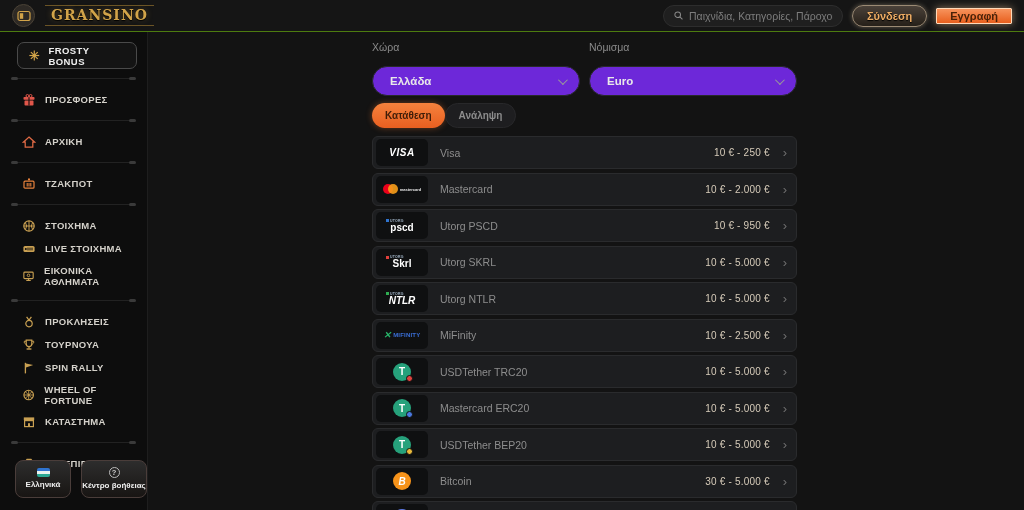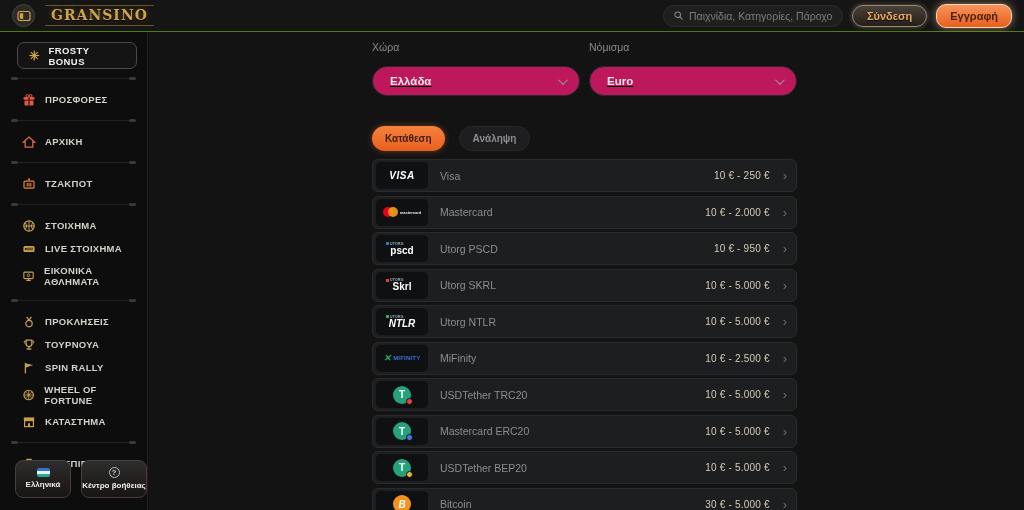--- a/index.html
+++ b/index.html
@@ -18,21 +18,21 @@
   .header-right { margin-left:auto; display:flex; align-items:center; gap:9px; }
   .search-box { width:180px; height:22px; background:#1f1f1f; border:1px solid #2d2d2d;
     border-radius:12px; display:flex; align-items:center; padding:0 9px; gap:5px; }
   .search-box input { flex:1; background:transparent; border:none; outline:none;
     font-size:10.5px; color:#cfcfcf; font-family:"Liberation Sans", sans-serif; }
   .search-box input::placeholder { color:#7d7d7d; }
   .btn-login { height:22px; padding:4px 14px; border-radius:12px;
     background:linear-gradient(#4a4139,#262019); border:1px solid #9b8a74;
     box-shadow:0 0 5px rgba(255,230,190,.35); color:#eead64; font-size:11px; font-weight:bold;
     display:flex; align-items:center; cursor:pointer; text-shadow:0 1px 1px #000; }
-  .btn-register { height:24px; padding:0 13px; border-radius:10px;
+  .btn-register { height:16px; padding:0 13px; border-radius:1px;
     background:linear-gradient(#f7935c,#e85f1d); border:1px solid #ffd9b8;
     box-shadow:0 0 8px rgba(255,210,160,.55); color:#4a2208; font-size:11px; font-weight:bold;
     display:flex; align-items:center; cursor:pointer; }
 
   
   .body-wrap { flex:1; display:flex; min-height:0; }
 
   
   .sidebar { width:148px; flex:0 0 148px; background:#0d0d0d; border-right:1px solid #1e1e1e;
     position:relative; padding-top:10px; overflow:hidden; }
@@ -54,26 +54,26 @@
   .flag-icon { width:13px; height:9px; border-radius:2px;
     background:linear-gradient(#2f74d0 33%, #e8f2ef 33%, #e8f2ef 66%, #2aa893 66%); }
   .q-icon { width:11px; height:11px; border-radius:50%; border:1px solid #bbb; color:#ccc;
     font-size:7.5px; font-weight:bold; display:flex; align-items:center; justify-content:center; }
 
   
   .main { flex:1; background:#131313; padding:9px 0 0 224px; position:relative; }
   .filters { width:425px; display:flex; gap:9px; }
   .filter { flex:1; }
   .filter-label { color:#8a8a8a; font-size:10.5px; margin-bottom:13px; }
-  .select { height:30px; background:#be185d; border:1px solid #28292b; border-radius:17px;
-    display:flex; align-items:center; padding:0 14px 0 17px; cursor:pointer;text-decoration:underline; }
+  .select { height:30px; background:#6d28d9; border:1px solid #28292b; border-radius:17px;
+    display:flex; align-items:center; padding:0 14px 0 17px; cursor:pointer; }
   .select .val { color:#e9e9e9; font-size:11.5px; font-weight:bold; flex:1; }
   .sel-arrow { width:7px; height:7px; border-right:1.6px solid #9a9a9a; border-bottom:1.6px solid #9a9a9a;
     transform:rotate(45deg) translateY(-2px); }
-  .tabs { margin-top:30px; display:flex; gap:14px; }
+  .tabs { margin-top:7px; display:flex; gap:0; }
   .tab { height:25px; padding:0 13px; border-radius:13px; font-size:10px; font-weight:bold;
     display:flex; align-items:center; cursor:pointer; }
   .tab.active { background:linear-gradient(#f5823d,#e95f20); color:#3f1d08;
     box-shadow:0 0 6px rgba(240,120,50,.4); }
   .tab.inactive { background:#1e1e20; color:#8d8d8d; border:1px solid #28282a; }
 
   .pay-list { margin-top:8px; width:425px; }
   .pay-row { height:33px; background:#1d1e20; border:1px solid #2a2b2d; border-radius:6px;
     margin-bottom:3.5px; display:flex; align-items:center; padding:0 9px 0 3px; cursor:pointer; }
   .tile { width:52px; height:27px; background:#0f1011; border-radius:5px; display:flex;

